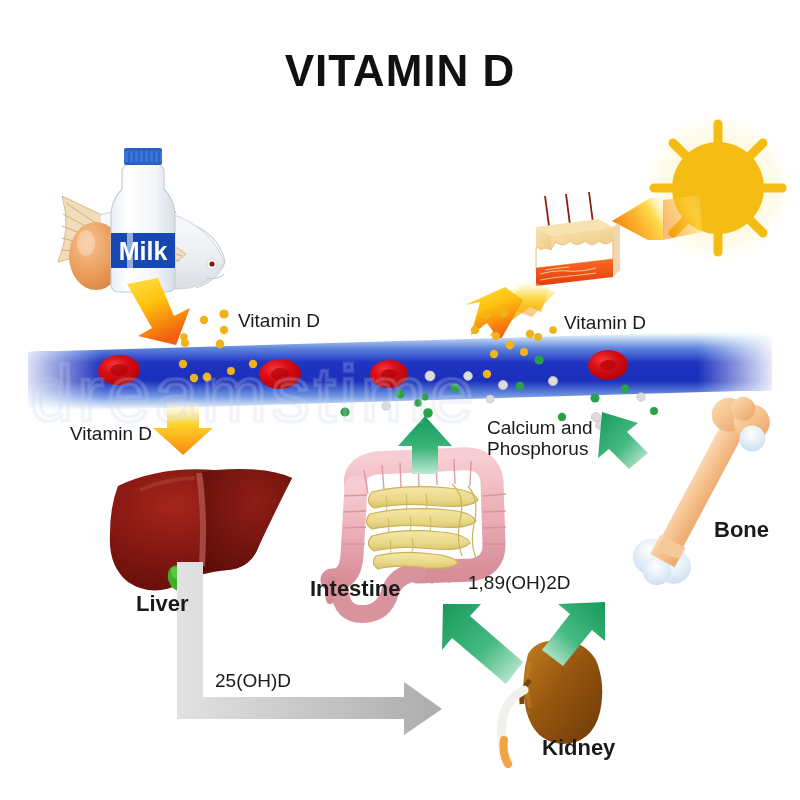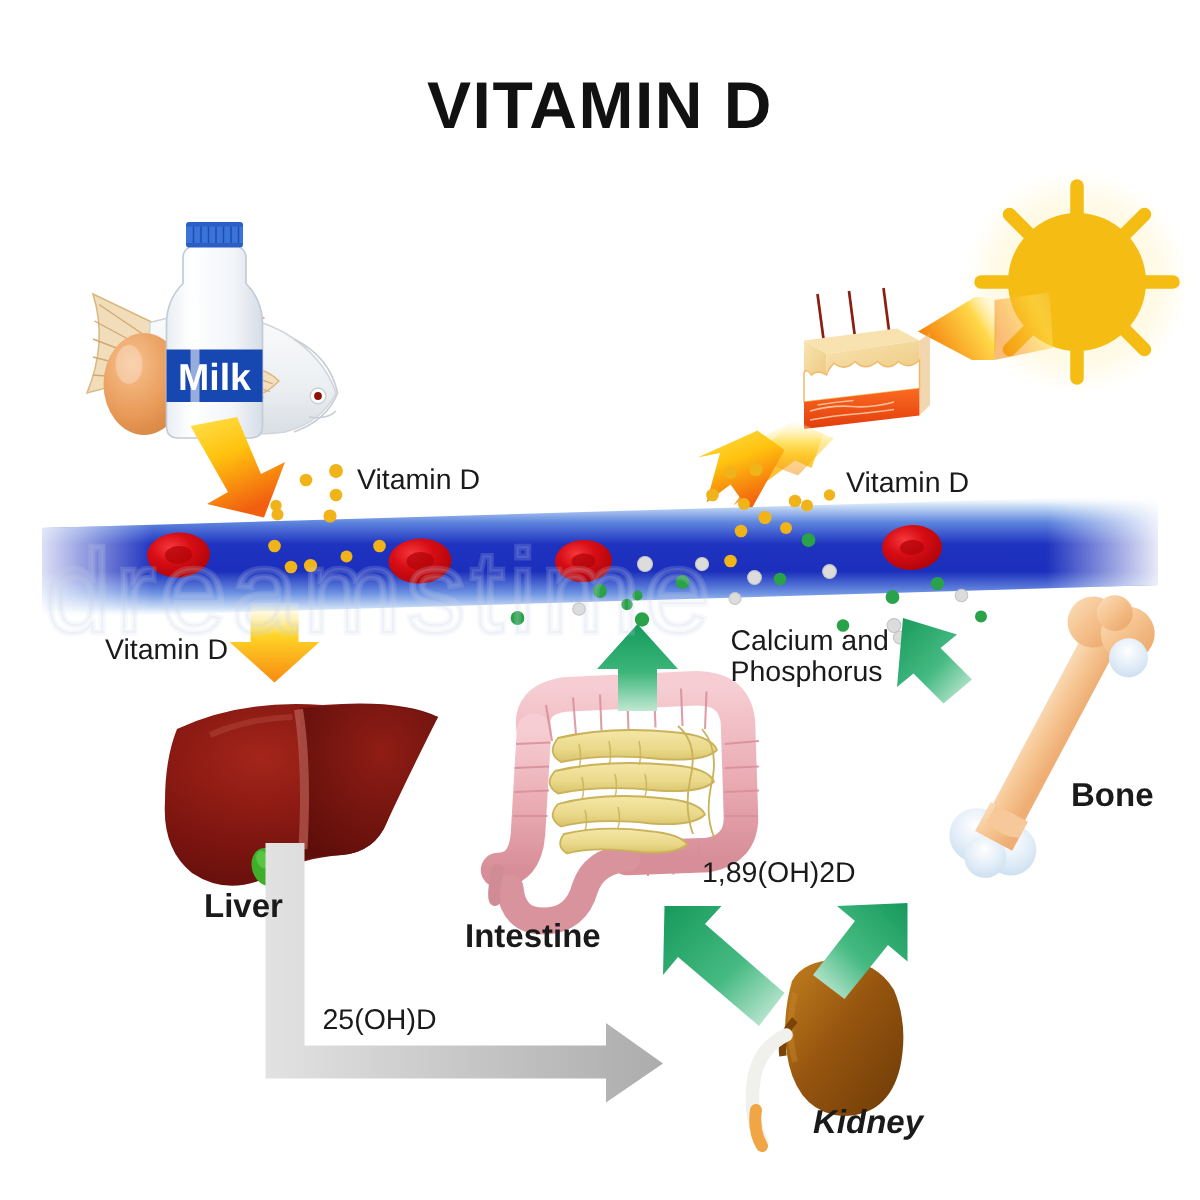--- a/index.html
+++ b/index.html
@@ -478,23 +478,23 @@
 
   <div class="lbl lbl-plain" style="left:70px;top:423px;">Vitamin D</div>
 
   <div class="lbl lbl-plain" style="left:487px;top:417px;text-align:left;">
     <div>Calcium and</div>
     <div>Phosphorus</div>
   </div>
 
   <div class="lbl lbl-bold" style="left:107px;top:592px;margin-left:29px;">Liver</div>
 
-  <div class="lbl lbl-bold" style="left:310px;top:612px;">Intestine</div>
-
-  <div class="lbl lbl-bold" style="left:542px;top:736px;font-style:italic;">Kidney</div>
+  <div class="lbl lbl-bold" style="left:310px;top:577px;">Intestine</div>
+
+  <div class="lbl lbl-bold" style="left:542px;top:736px;">Kidney</div>
 
   <div class="lbl lbl-bold" style="left:678px;top:518px;margin-left:36px;">Bone</div>
 
   <div class="lbl lbl-plain" style="left:215px;top:670px;">25(OH)D</div>
 
   <div class="lbl lbl-plain" style="left:468px;top:572px;">1,89(OH)2D</div>
 
 </div>
 
 </body></html>

